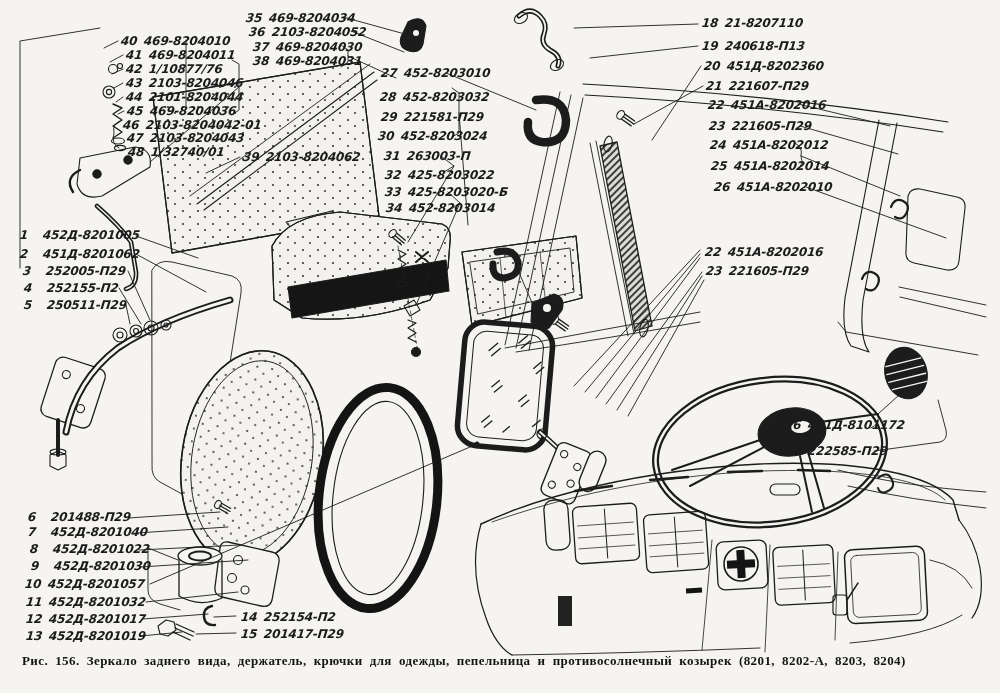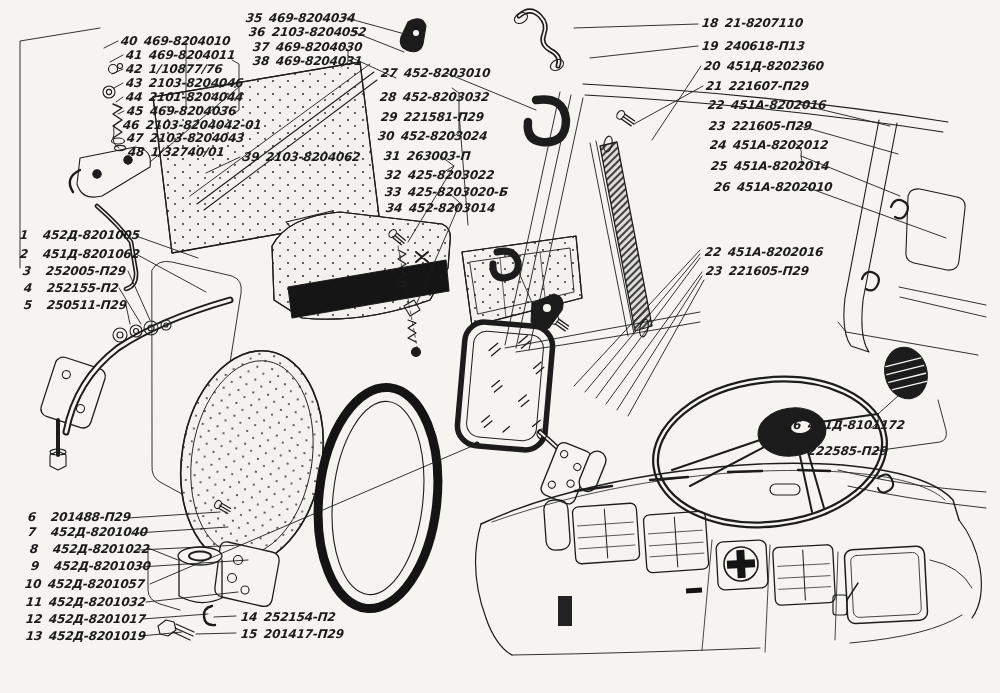--- a/index.html
+++ b/index.html
@@ -350,14 +350,15 @@
       <div class="callout" style="left: 126px; top: 48px;"><span class="num">41</span><span class="part">469-8204011</span></div>
       <div class="callout" style="left: 126px; top: 62px;"><span class="num">42</span><span class="part">1/10877/76</span></div>
       <div class="callout" style="left: 126px; top: 76px;"><span class="num">43</span><span class="part">2103-8204046</span></div>
       <div class="callout" style="left: 126px; top: 90px;"><span class="num">44</span><span class="part">2101-8204044</span></div>
       <div class="callout" style="left: 127px; top: 104px;"><span class="num">45</span><span class="part">469-8204036</span></div>
       <div class="callout" style="left: 123px; top: 118px;"><span class="num">46</span><span class="part">2103-8204042-01</span></div>
       <div class="callout" style="left: 127px; top: 131px;"><span class="num">47</span><span class="part">2103-8204043</span></div>
       <div class="callout" style="left: 128px; top: 145px;"><span class="num">48</span><span class="part">1/32740/01</span></div>
     </div>
 
+  <div class="caption">Рис. 156. Зеркало заднего вида, держатель, крючки для одежды, пепельница и противосолнечный козырек (8201, 8202-А, 8203, 8204)</div>
 
 </div>
 
 </body></html>

